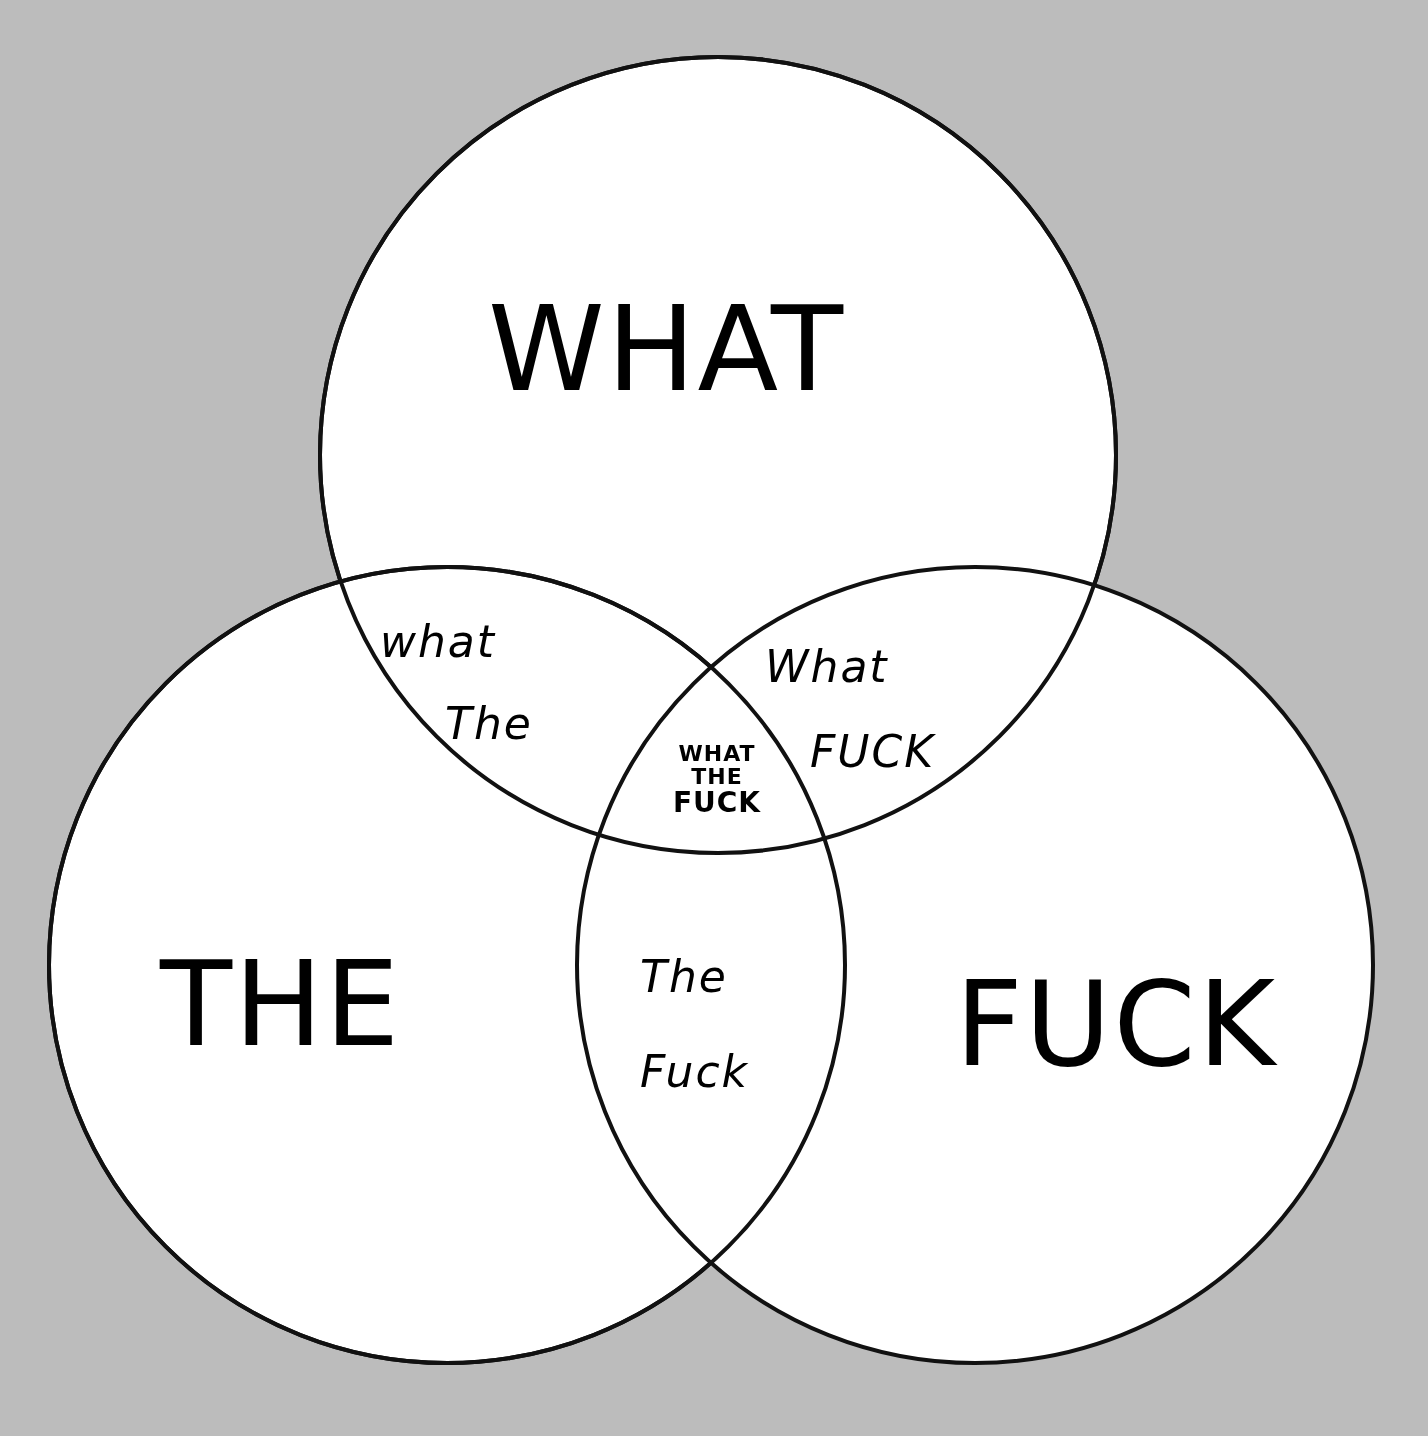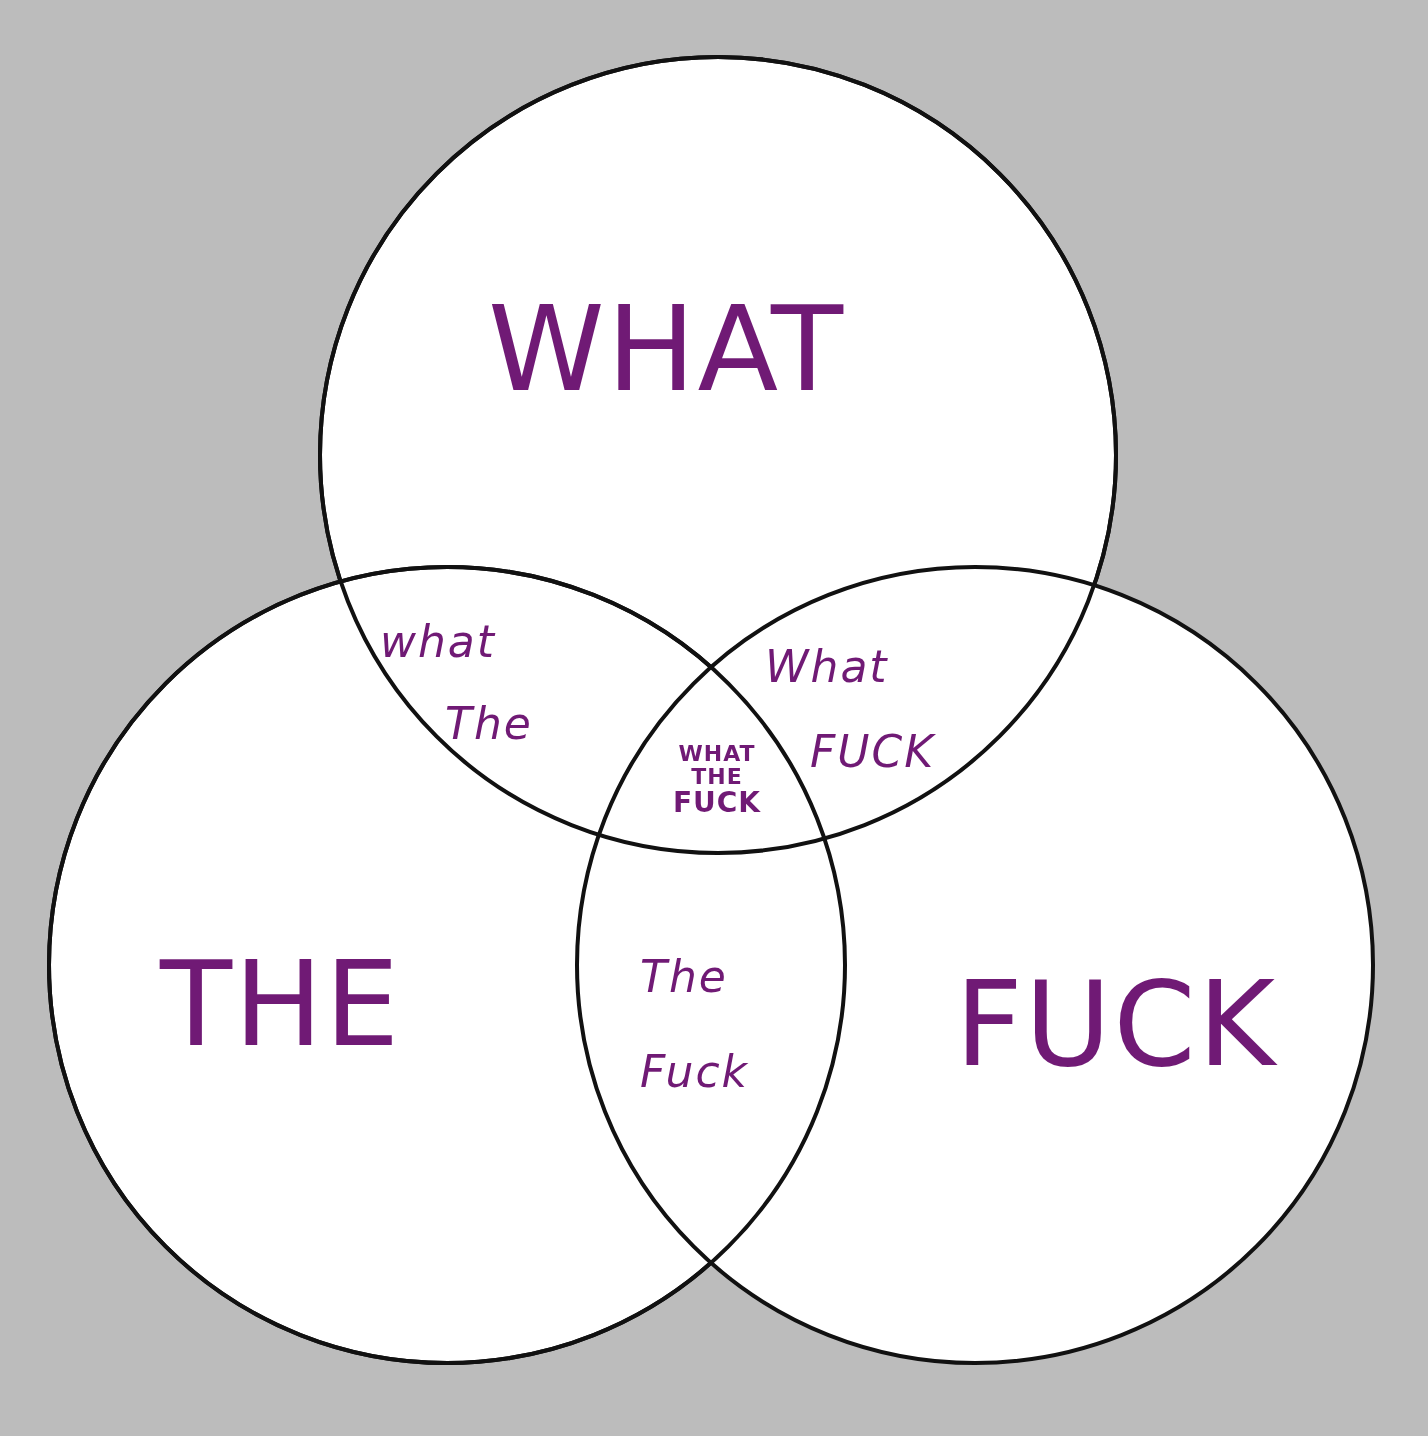--- a/index.html
+++ b/index.html
@@ -1,19 +1,19 @@
 <!DOCTYPE html>
 <html><head>
 <meta charset="utf-8">
 <style>
   html, body { margin:0; padding:0; }
   body { width:1428px; height:1436px; background:#bcbcbc; position:relative; overflow:hidden;
          font-family:"DejaVu Sans", sans-serif; }
   svg.venn { position:absolute; left:0; top:0; }
-  .lbl { position:absolute; color:#701a75; white-space:nowrap; line-height:1; letter-spacing:2px; }
+  .lbl { position:absolute; color:#000000; white-space:nowrap; line-height:1; letter-spacing:2px; }
   .big { font-size:118px; font-weight:400; }
   .mid { font-size:44px; font-style:italic; }
   .small { font-size:22px; font-weight:700; text-align:center; line-height:1.05; letter-spacing:1px; }
 </style>
 </head>
 <body>
 
 <svg class="venn" width="1428" height="1436">
   <circle cx="718" cy="455" r="398" fill="#fff" stroke="#111" stroke-width="4"></circle>
   <circle cx="447" cy="965" r="398" fill="#fff" stroke="#111" stroke-width="4"></circle>

